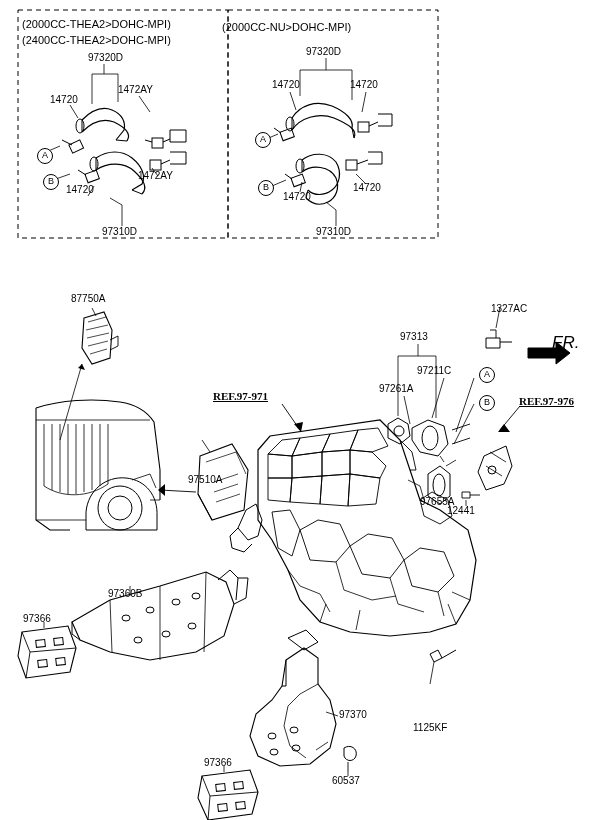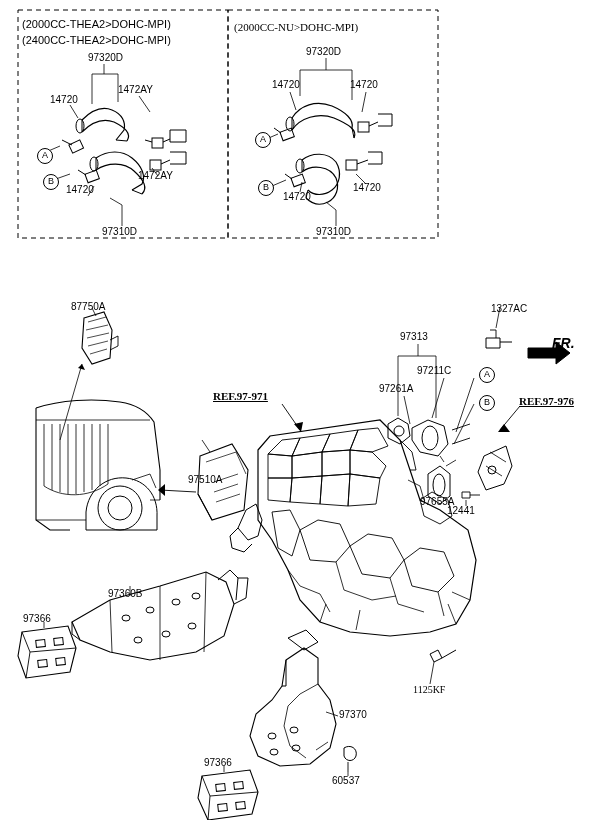--- a/index.html
+++ b/index.html
@@ -38,22 +38,22 @@
   .lbl.hdr {
     font-size: 11px;
   }
   .lbl.ref {
     font-size: 11px;
     font-weight: bold;
     text-decoration: underline;
     font-family: Liberation Serif, serif;
   }
   .lbl.fr {
-    font-size: 14px;
-    font-weight: bold;
+    font-size: 17px;
+    font-weight: normal;
     font-style: italic;
   }
   .circ {
     position: absolute;
     width: 14px;
     height: 14px;
     border: 1px solid #000;
     border-radius: 50%;
     font-size: 9px;
     text-align: center;
@@ -323,21 +323,21 @@
       <path d="M504,424 L498,432 L510,432 Z" fill="#000" stroke="none"></path>
 
       <path d="M528,348 L556,348 L556,342 L570,353 L556,364 L556,358 L528,358 Z" fill="#000" stroke="#000"></path>
 
     </g>
   </svg>
 
   <div class="lbl hdr" style="left:22px; top:18px;">(2000CC-THEA2&gt;DOHC-MPI)</div>
   <div class="lbl hdr" style="left:22px; top:34px;">(2400CC-THEA2&gt;DOHC-MPI)</div>
 
-  <div class="lbl hdr" style="left:234px; top:21px;font-family:Liberation Serif, serif;">(2000CC-NU&gt;DOHC-MPI)</div>
+  <div class="lbl hdr" style="left:222px; top:21px;">(2000CC-NU&gt;DOHC-MPI)</div>
 
   <div class="lbl" style="left:88px; top:52px;">97320D</div>
   <div class="lbl" style="left:50px; top:94px;">14720</div>
   <div class="lbl" style="left:118px; top:84px;">1472AY</div>
   <div class="lbl" style="left:138px; top:170px;">1472AY</div>
   <div class="lbl" style="left:66px; top:184px;">14720</div>
   <div class="lbl" style="left:102px; top:226px;">97310D</div>
 
   <div class="circ" style="left:37px; top:148px;">A</div>
   <div class="circ" style="left:43px; top:174px;">B</div>
@@ -345,31 +345,31 @@
   <div class="lbl" style="left:306px; top:46px;">97320D</div>
   <div class="lbl" style="left:272px; top:79px;">14720</div>
   <div class="lbl" style="left:350px; top:79px;">14720</div>
   <div class="lbl" style="left:283px; top:191px;">14720</div>
   <div class="lbl" style="left:353px; top:182px;">14720</div>
   <div class="lbl" style="left:316px; top:226px;">97310D</div>
 
   <div class="circ" style="left:255px; top:132px;">A</div>
   <div class="circ" style="left:258px; top:180px;">B</div>
 
-  <div class="lbl" style="left:71px; top:293px;margin-top:8px;">87750A</div>
+  <div class="lbl" style="left:71px; top:293px;">87750A</div>
   <div class="lbl" style="left:491px; top:303px;">1327AC</div>
   <div class="lbl" style="left:400px; top:331px;">97313</div>
   <div class="lbl" style="left:417px; top:365px;">97211C</div>
   <div class="lbl" style="left:379px; top:383px;">97261A</div>
   <div class="lbl" style="left:188px; top:428px;margin-top:46px;">97510A</div>
   <div class="lbl" style="left:420px; top:448px;margin-top:48px;">97655A</div>
   <div class="lbl" style="left:447px; top:505px;">12441</div>
   <div class="lbl" style="left:108px; top:588px;">97360B</div>
   <div class="lbl" style="left:23px; top:613px;">97366</div>
-  <div class="lbl" style="left:413px; top:684px;font-family:Liberation Serif, serif;">1125KF</div>
+  <div class="lbl" style="left:413px; top:722px;">1125KF</div>
   <div class="lbl" style="left:339px; top:709px;">97370</div>
   <div class="lbl" style="left:204px; top:757px;">97366</div>
   <div class="lbl" style="left:332px; top:775px;">60537</div>
 
   <div class="lbl ref" style="left:213px; top:390px;">REF.97-971</div>
   <div class="lbl ref" style="left:519px; top:395px;text-align:center;">REF.97-976</div>
 
   <div class="circ" style="left:479px; top:367px;">A</div>
   <div class="circ" style="left:479px; top:395px;">B</div>
 

